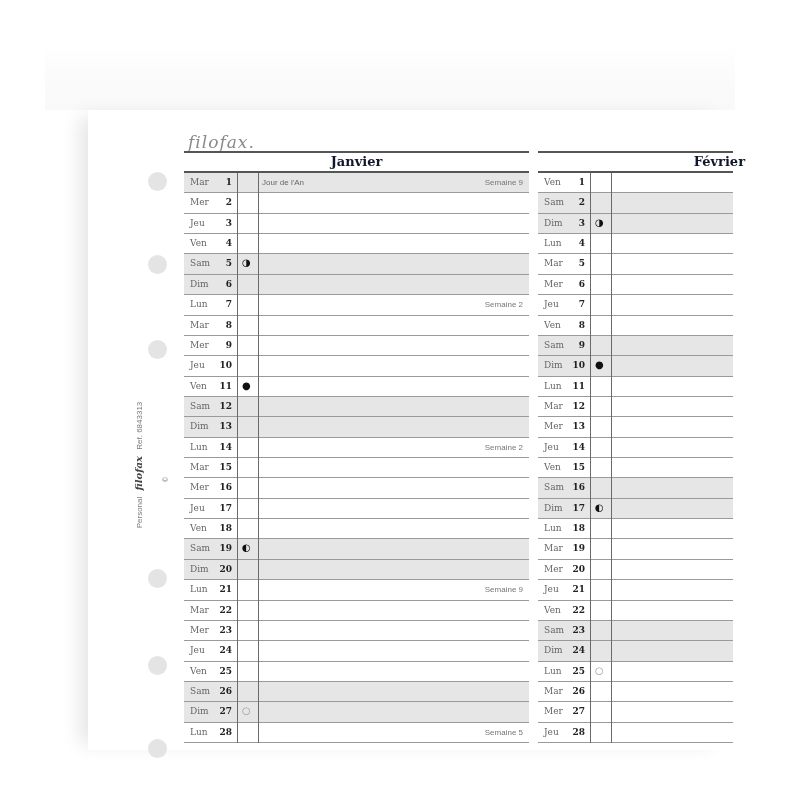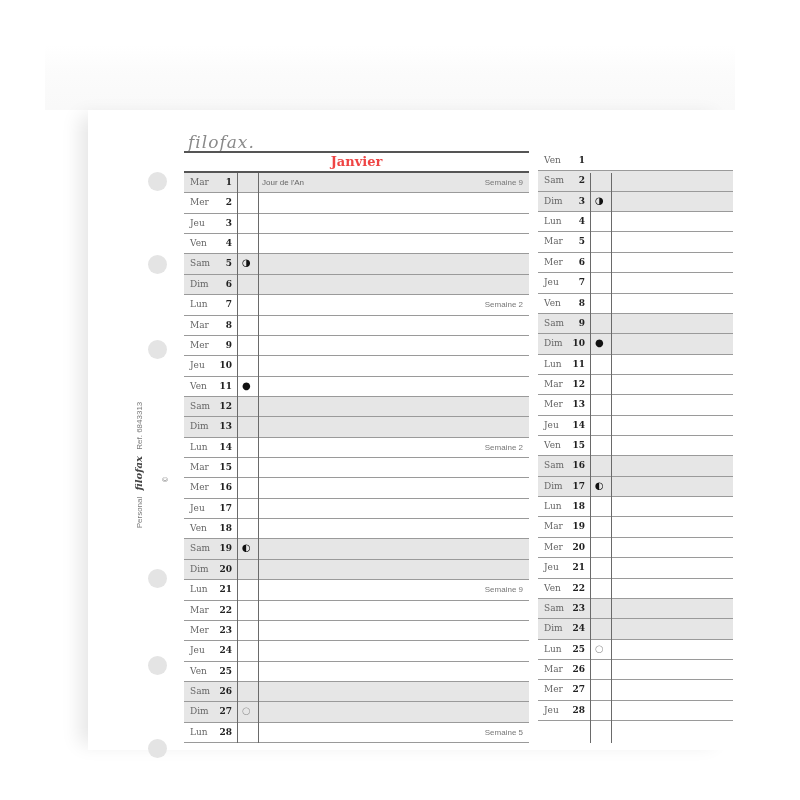--- a/index.html
+++ b/index.html
@@ -41,21 +41,21 @@
   }
   .month {
     position: absolute; top: 151px;
   }
   .month-title-bar {
     border-top: 2px solid #555; border-bottom: 2px solid #555;
     height: 18px; position: relative;
   }
   .month-title {
     position: absolute; top: 1px;
-    font-family: "DejaVu Serif", serif; font-weight: bold; font-size: 13px; color: #ef4444;
+    font-family: "DejaVu Serif", serif; font-weight: bold; font-size: 13px; color: #0f172a;
   }
   .rows { position: relative; }
   .row {
     position: relative; height: 20.36px; box-sizing: border-box;
     border-bottom: 1.5px solid #9a9a9a;
     font-size: 9.5px; color: #555;
   }
   .row.weekend { background: #e6e6e6; }
   .row .dow { position: absolute; left: 6px; top: 4px; font-family: "DejaVu Serif", serif; color: #666; font-size: 9px; }
   .row .num { position: absolute; top: 4px; font-family: "DejaVu Serif", serif; font-weight: bold; color: #222; font-size: 9px; text-align: right; width: 18px; }
@@ -214,20 +214,23 @@
         <span class="dow">Lun</span>
         <span class="num" style="left:30px">28</span>
         <span class="week" style="right:6px">Semaine 5</span>
       </div>
     </div>
   <div class="vline" style="left:53px;top:22px;height:570px;"></div>
   <div class="vline" style="left:74px;top:22px;height:570px;"></div>
 </div>
 
 <div class="month" style="left:538px;width:195px;">
+  <div class="month-title-bar">
+    <span class="month-title" style="right:-12px;">Février</span>
+  </div>
   <div class="rows" id="rows-feb">
       <div class="row">
         <span class="dow">Ven</span>
         <span class="num" style="left:29px">1</span>
       </div>
       <div class="row weekend">
         <span class="dow">Sam</span>
         <span class="num" style="left:29px">2</span>
       </div>
       <div class="row weekend">

